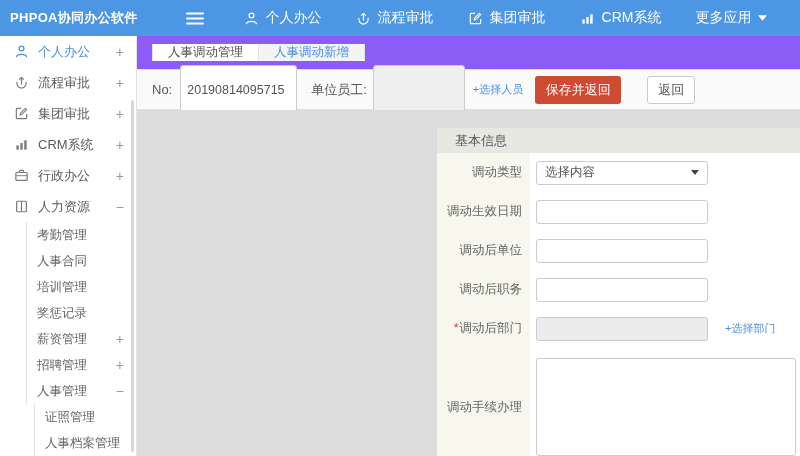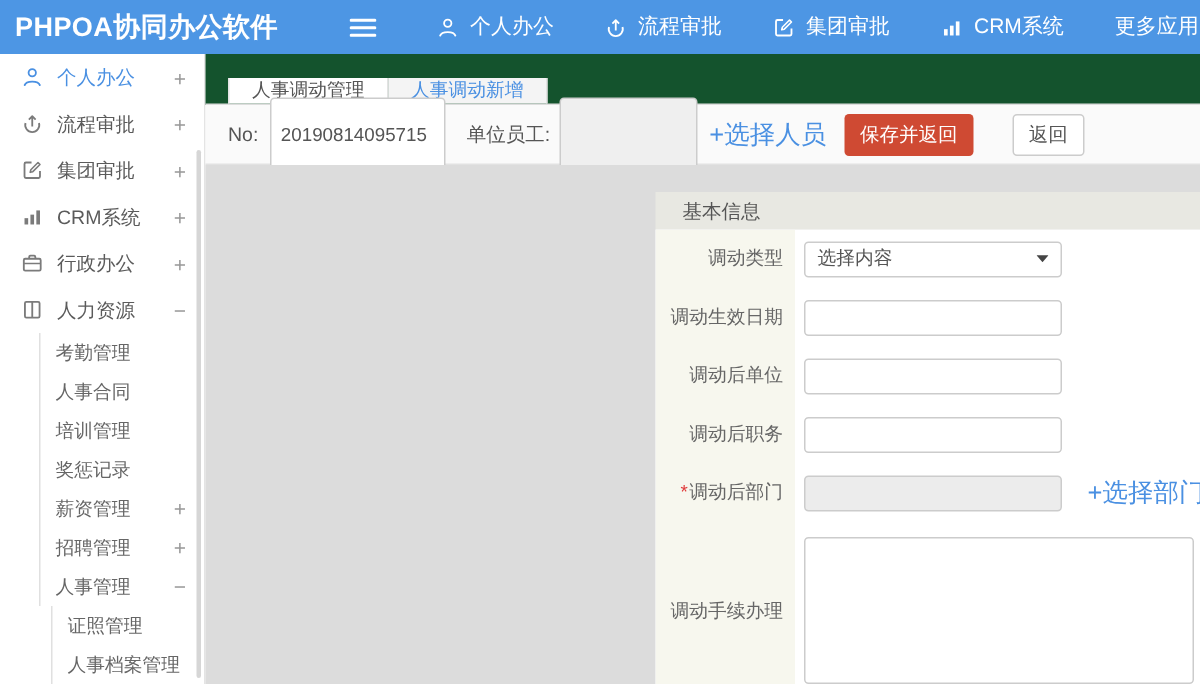--- a/index.html
+++ b/index.html
@@ -2,21 +2,21 @@
 <html><head>
 <meta charset="utf-8">
 <style>
   html,body{margin:0;padding:0}
   body{width:800px;height:456px;overflow:hidden;position:relative;
        font-family:"Liberation Sans","DejaVu Sans",sans-serif;background:#fff;}
 
   
   .topbar{position:absolute;left:0;top:0;width:800px;height:36px;background:#4d96e4;
           display:flex;align-items:center;color:#fff;z-index:5;}
-  .logo{padding-left:10px;font-size:18px;font-weight:bold;letter-spacing:.3px;white-space:nowrap;}
+  .logo{padding-left:10px;font-size:13px;font-weight:bold;letter-spacing:.3px;white-space:nowrap;}
   .menu-btn{margin-left:48px;display:flex;align-items:center;cursor:pointer;}
   .topnav{display:flex;align-items:center;margin-left:40px;gap:34px;}
   .nav-item{display:flex;align-items:center;gap:7px;font-size:14px;cursor:pointer;white-space:nowrap;}
   .icon{display:inline-flex;align-items:center;}
   .icon svg{display:block;}
 
   
   .sidebar{position:absolute;left:0;top:36px;width:137px;height:420px;background:#fff;
            border-right:1px solid #e4e4e4;box-sizing:border-box;overflow:hidden;}
   .sb-item{display:flex;align-items:center;height:31px;padding:0 12px 0 14px;
@@ -26,34 +26,34 @@
   .sb-item.active .icon{color:#4a90e2;}
   .sb-item .lbl{flex:1;white-space:nowrap;overflow:hidden;}
   .sb-item .exp{color:#999;font-size:14px;margin-left:4px;}
   .sb-item.l2,.sb-item.l3{height:26px;font-size:12.5px;color:#666;}
   .sb-item.l2{margin-left:26px;padding-left:10px;border-left:1px solid #e0e0e0;}
   .sb-item.l3{margin-left:34px;padding-left:10px;border-left:1px solid #e0e0e0;}
   .sb-scroll{position:absolute;right:2px;top:64px;bottom:4px;width:3px;background:#d6d6d6;border-radius:2px;}
 
   
   .main{position:absolute;left:137px;top:36px;width:663px;height:420px;}
-  .tabbar{height:33px;background:#14532d;border-bottom:1px solid #ddd;display:flex;
-          align-items:flex-end;padding-left:15px;}
+  .tabbar{height:33px;background:#8b5cf6;border-bottom:1px solid #ddd;display:flex;
+          align-items:center;padding-left:15px;}
   .tab{display:flex;align-items:center;padding:0 15px;font-size:12.5px;color:#555;
        cursor:pointer;white-space:nowrap;}
   .tab.inactive{background:#fff;border-left:1px solid #e2e2e2;border-right:1px solid #e2e2e2;}
   .tab.active{background:#f4f4f4;color:#4a90e2;border-right:1px solid #e2e2e2;}
 
   .toolbar{height:40px;background:#fafafa;border-bottom:1px solid #e2e2e2;display:flex;
            align-items:center;padding-left:15px;font-size:13px;color:#555;box-sizing:border-box;}
   .toolbar input{height:22px;border:1px solid #ccc;border-radius:3px;font-size:12.5px;
                  color:#555;padding:13px 6px;outline:none;}
   .no-input{width:103px;margin:0 14px 0 8px;background:#fff;}
   .emp-input{width:78px;margin:0 8px 0 6px;background:#efefef;}
-  .link{color:#4a90e2;font-size:17px;text-decoration:none;cursor:pointer;white-space:nowrap;}
+  .link{color:#4a90e2;font-size:11px;text-decoration:none;cursor:pointer;white-space:nowrap;}
   .btn-save{margin-left:12px;width:86px;height:28px;background:#cf4a33;color:#fff;border:none;
             border-radius:3px;font-size:13px;cursor:pointer;}
   .btn-back{margin-left:26px;width:48px;height:28px;background:#fff;color:#555;
             border:1px solid #ccc;border-radius:3px;font-size:13px;cursor:pointer;}
 
   .workspace{position:absolute;left:0;top:74px;width:663px;height:346px;background:#dcdcdc;}
 
   
   .form-panel{position:absolute;left:300px;top:18px;right:0;bottom:0;display:flex;flex-direction:column;}
   .form-header{height:25px;line-height:25px;background:#e8e8e2;color:#555;font-size:13px;

